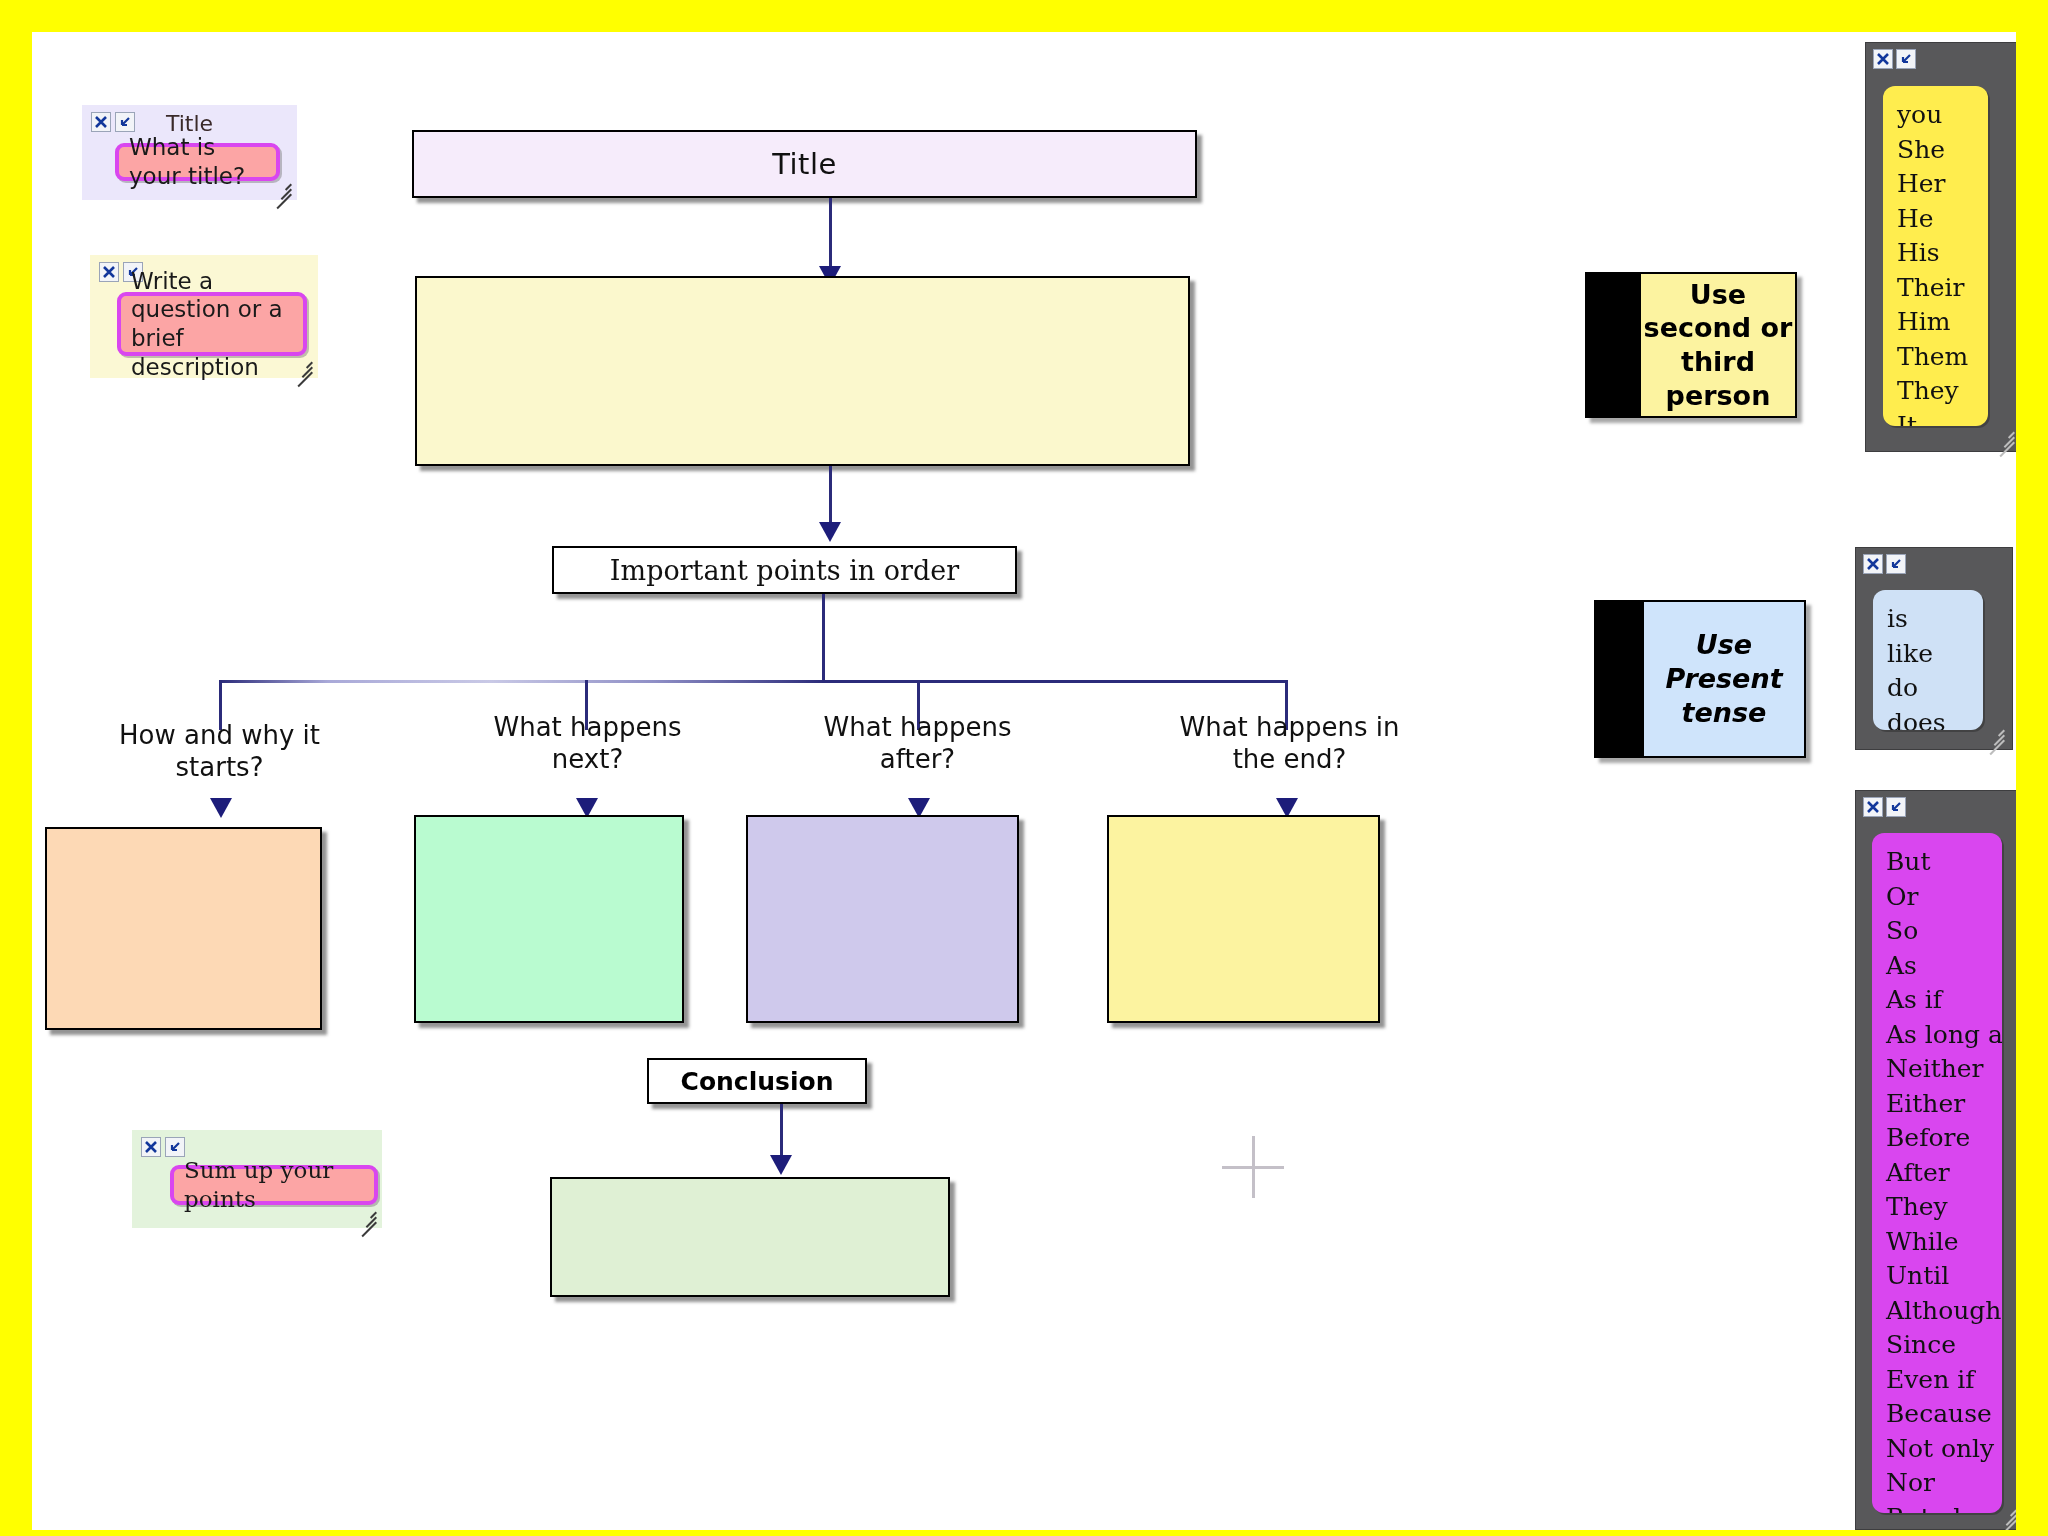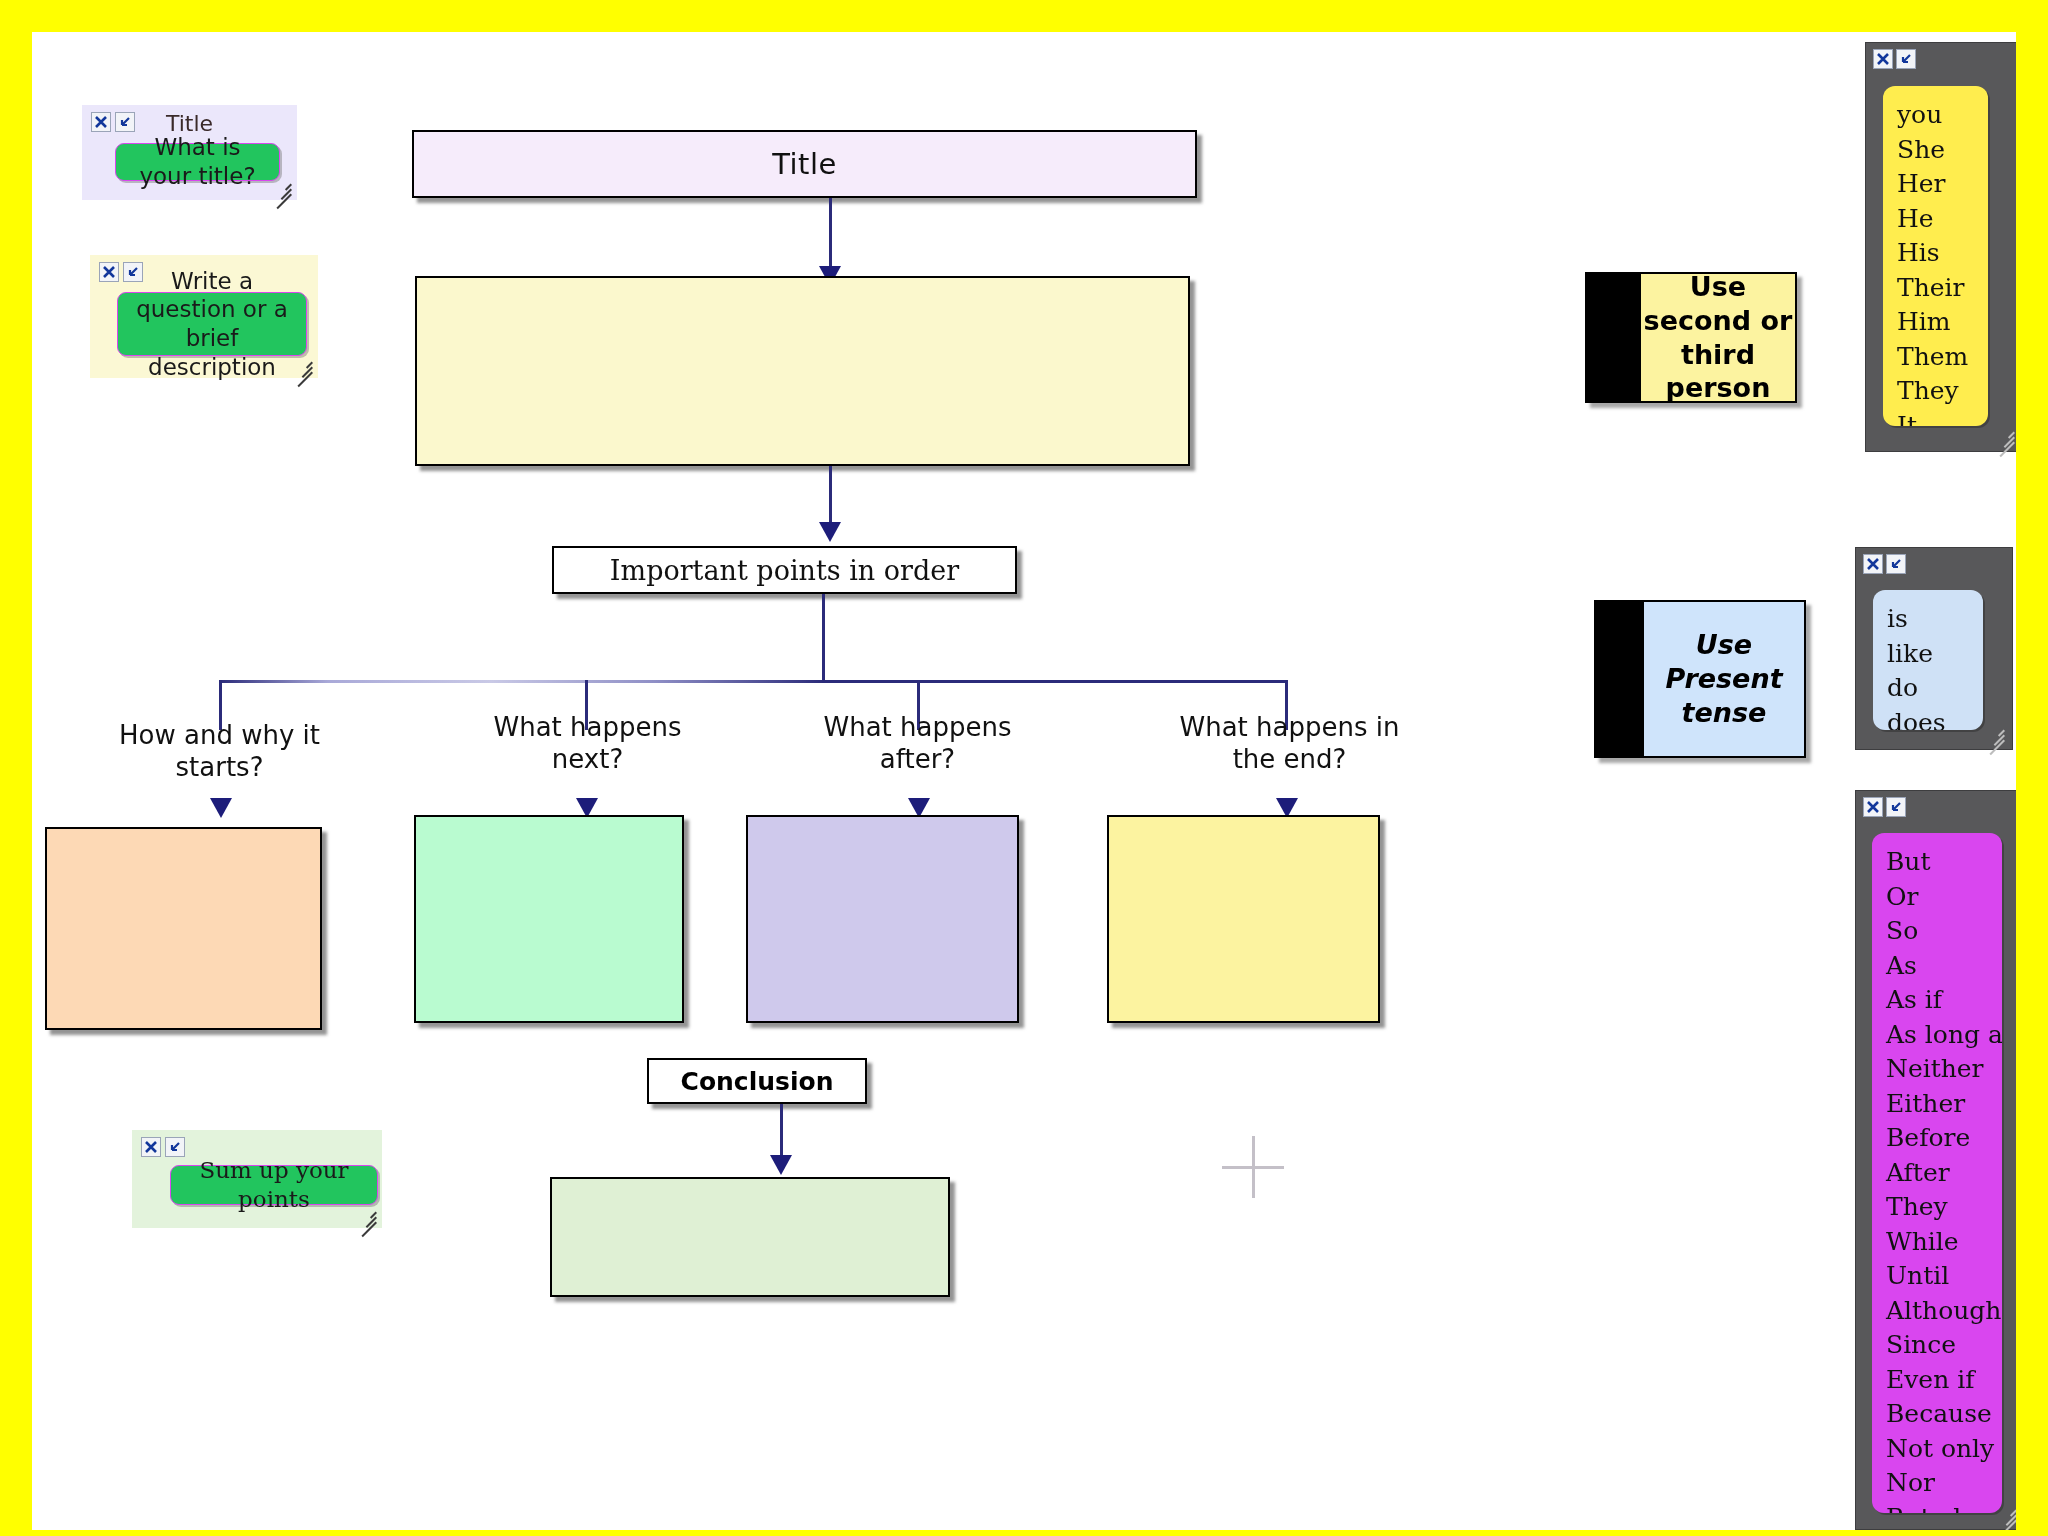--- a/index.html
+++ b/index.html
@@ -93,29 +93,28 @@
     font-size:14px;line-height:1;color:#12379b;font-weight:bold;
     cursor:pointer;box-sizing:border-box;
   }
   .tool-btn svg{display:block;}
   .note-title{
     position:absolute;left:0;right:0;top:6px;text-align:center;
     font-family:"DejaVu Sans",sans-serif;font-size:22px;color:#3a2a2a;
   }
   .note-field{
     position:absolute;
-    border:1px solid #d946ef;border-radius:9px;
-    background:#22c55e;
+    border:4px solid #d946ef;border-radius:9px;
+    background:#fca5a5;
     box-shadow:2px 2px 0 rgba(120,120,120,.45);
     display:flex;align-items:center;justify-content:flex-start;
     box-sizing:border-box;padding:4px 10px;
     font-family:"DejaVu Sans",sans-serif;
     font-size:23px;color:#1a1a1a;line-height:1.25;
     cursor:text;
-    text-align:center;
   }
   .resize-grip{
     position:absolute;right:5px;bottom:3px;
     width:22px;height:18px;cursor:nwse-resize;
   }
   .resize-grip i{
     position:absolute;right:0;bottom:0;display:block;
     height:2px;background:#3a3a3a;transform:rotate(-45deg);transform-origin:100% 100%;
   }
 
@@ -283,21 +282,21 @@
   <div class="flowbox" style="left:714px;top:783px;width:273px;height:208px;background:#cfc9ec;"></div>
   <div class="flowbox" style="left:1075px;top:783px;width:273px;height:208px;background:#fcf3a0;"></div>
 
   <div class="flowbox conclusionbox" style="left:615px;top:1026px;width:220px;height:46px;">
     <span>Conclusion</span>
   </div>
   <div class="vline" style="left:748px;top:1072px;height:58px;"></div>
   <div class="arrow" style="left:738px;top:1123px;"></div>
   <div class="flowbox" style="left:518px;top:1145px;width:400px;height:120px;background:#dff0d4;"></div>
 
-  <div class="chip chip-yellow" style="left:1553px;top:240px;width:212px;height:131px;">
+  <div class="chip chip-yellow" style="left:1553px;top:240px;width:212px;height:146px;">
     <div class="chip-bar" style="width:54px;"></div>
     <div class="chip-text">Use second or third person</div>
   </div>
 
   <div class="chip chip-blue" style="left:1562px;top:568px;width:212px;height:158px;">
     <div class="chip-bar" style="width:48px;"></div>
     <div class="chip-text">Use Present tense</div>
   </div>
 
 

